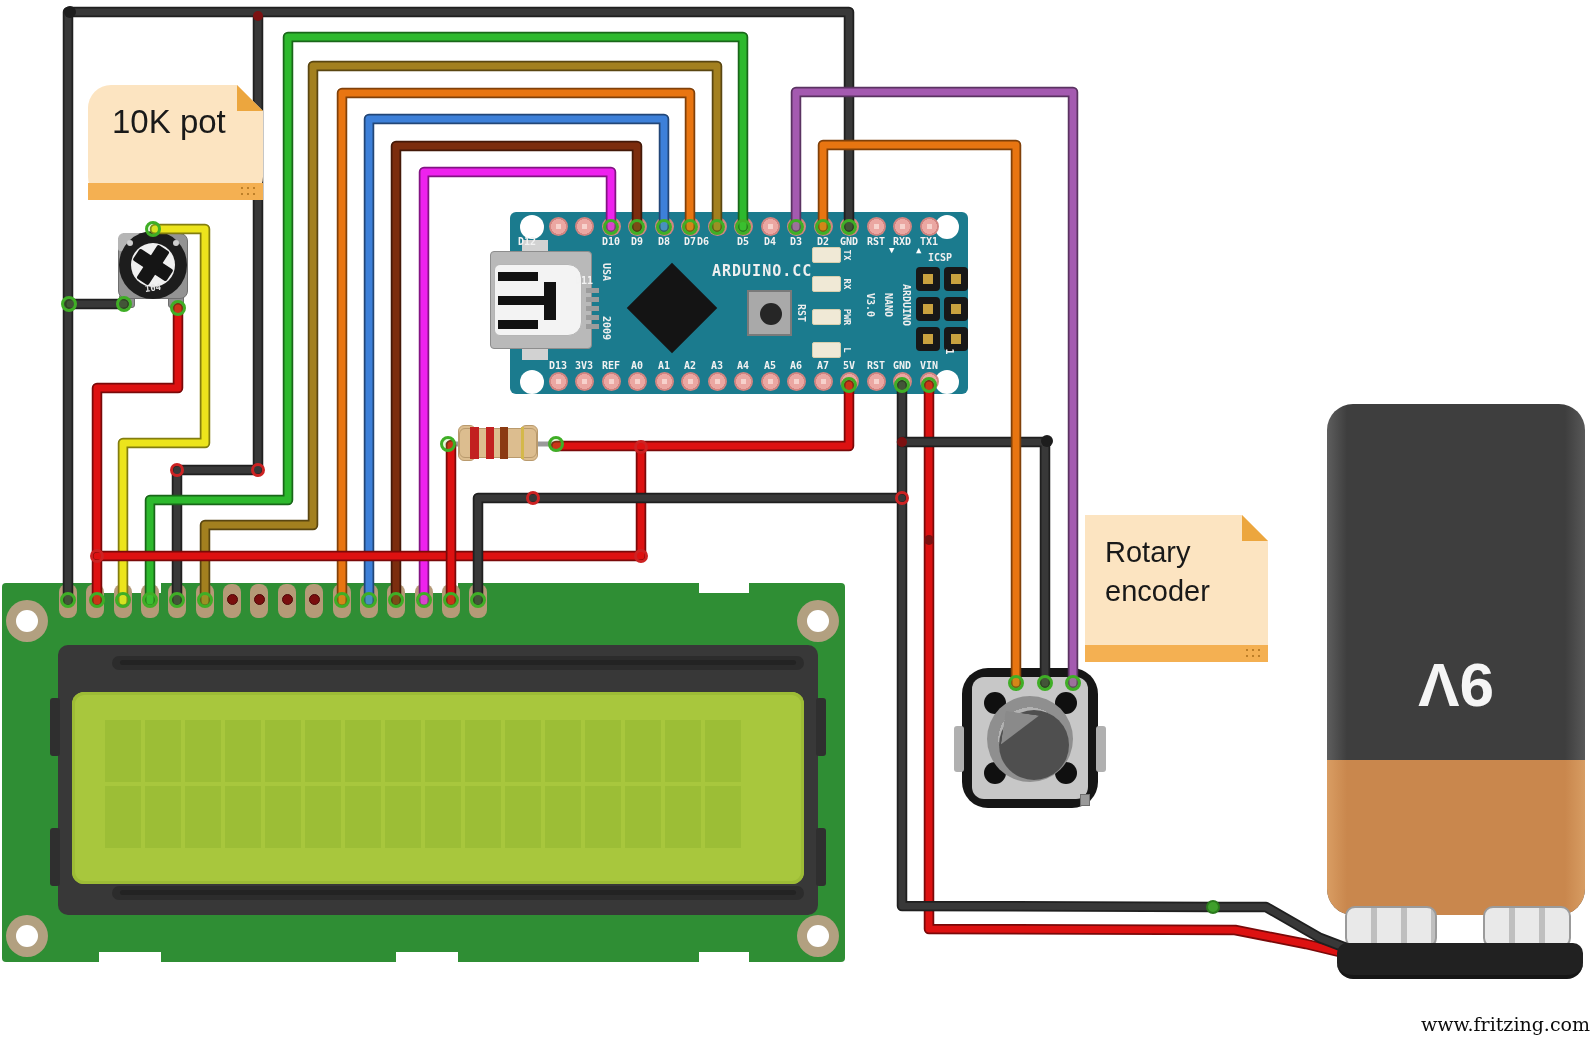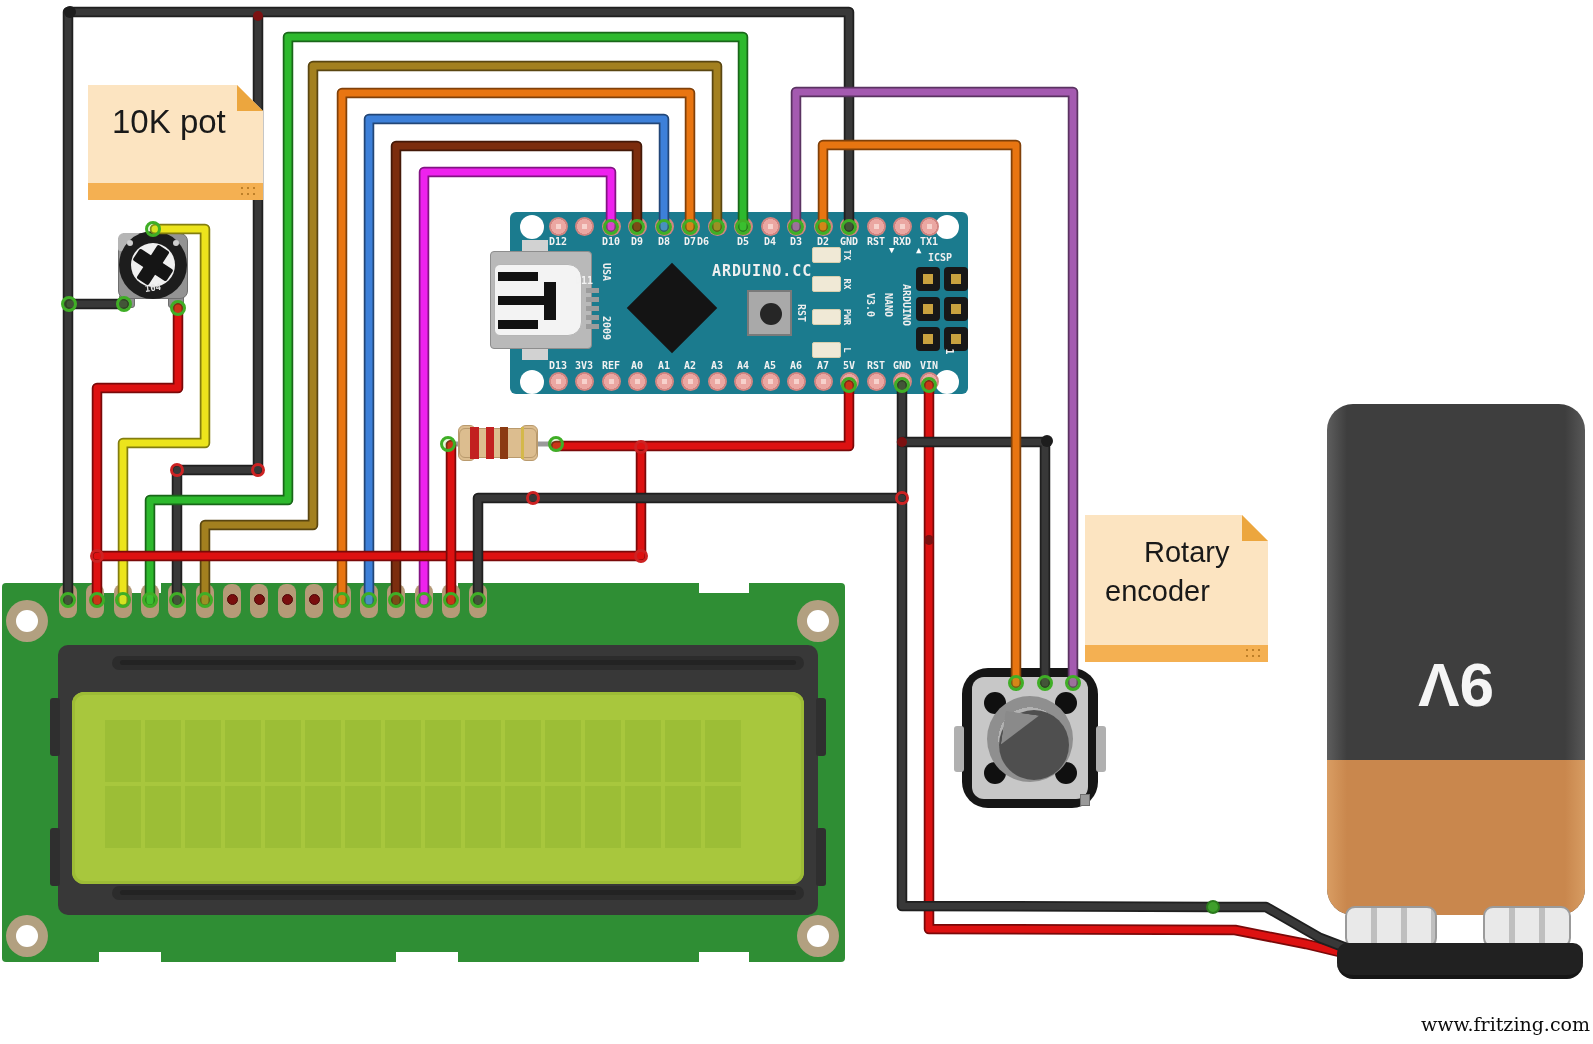--- a/index.html
+++ b/index.html
@@ -239,21 +239,21 @@
         </div>
 
       <div class="silk vtext" style="left:861px;top:299px;font-size:10px;">ARDUINO</div>
       <div class="silk vtext" style="left:843px;top:299px;font-size:10px;">NANO</div>
       <div class="silk vtext" style="left:825px;top:299px;font-size:10px;">V3.0</div>
       <div class="silk" style="left:946px;top:346px;font-size:10px;transform:rotate(90deg);">1</div>
 
       <div id="ard-pins">
           <div class="apin" style="left: 548.5px; top: 217px;"></div>
           <div class="apin" style="left: 548.5px; top: 372px;"></div>
-          <div class="alabel" style="left: 544px; top: 236px; text-align: center;">D12</div>
+          <div class="alabel" style="left: 513px; top: 236px; text-align: center;">D12</div>
           <div class="alabel" style="left: 544px; top: 360px;">D13</div>
           <div class="apin" style="left: 574.5px; top: 217px;"></div>
           <div class="apin" style="left: 574.5px; top: 372px;"></div>
           <div class="alabel" style="left: 570px; top: 236px; margin-top: 39px;">D11</div>
           <div class="alabel" style="left: 570px; top: 360px;">3V3</div>
           <div class="apin" style="left: 601.5px; top: 217px;"></div>
           <div class="apin" style="left: 601.5px; top: 372px;"></div>
           <div class="alabel" style="left: 597px; top: 236px;">D10</div>
           <div class="alabel" style="left: 597px; top: 360px;">REF</div>
           <div class="apin" style="left: 627.5px; top: 217px;"></div>
@@ -454,34 +454,34 @@
       <div class="res-body"></div>
       <div class="res-band" style="left:470px;width:9px;background:#c22020;"></div>
       <div class="res-band" style="left:486px;width:8px;background:#c22020;"></div>
       <div class="res-band" style="left:500px;width:8px;background:#8b3a12;"></div>
       <div class="res-band" style="left:521px;width:3px;background:#d4b84a;"></div>
     </div>
 
     <div class="bat-clip"></div>
 
     <div>
-      <div class="note" style="left:88px;top:85px;width:175px;height:115px;">
+      <div class="note" style="left:88px;top:85px;width:175px;height:115px;border-radius:23px;">
         <div class="note-bar"></div>
         <div class="note-dots"></div>
         <div class="note-text" style="font-size:33px;">10K pot</div>
       </div>
       <div class="note-fold" style="left:237px;top:85px;"></div>
     </div>
 
     <div>
       <div class="note" style="left:1085px;top:515px;width:183px;height:147px;">
         <div class="note-bar"></div>
         <div class="note-dots"></div>
         <div class="note-text" style="font-size:29px;line-height:1.35;padding-left:20px;">
-          <span style="position:static;display:block;margin-left:39px;">Rotary</span>
+          <span style="position:static;display:block;">Rotary</span>
           <span style="position:static;display:block;">encoder</span>
         </div>
       </div>
       <div class="note-fold" style="left:1242px;top:515px;"></div>
     </div>
   </div>
 
   <div id="markL">
     <div class="wurl">www.fritzing.com</div>
   </div>

